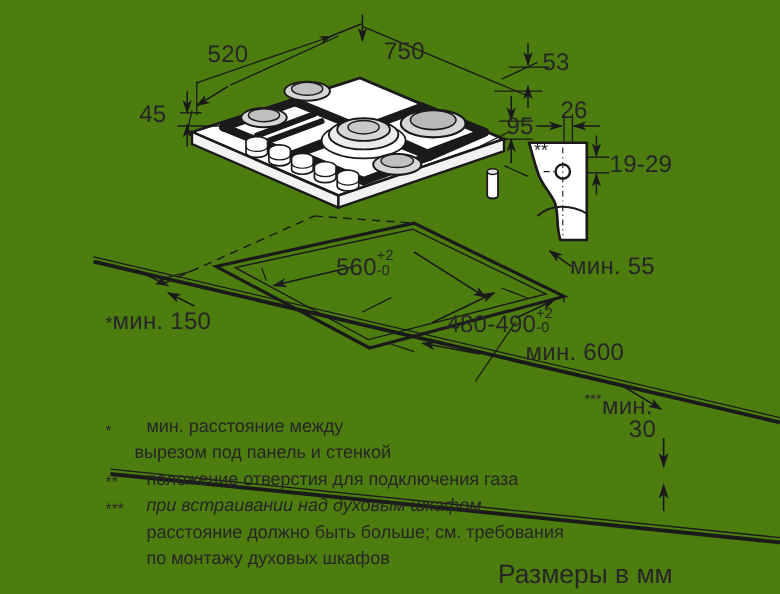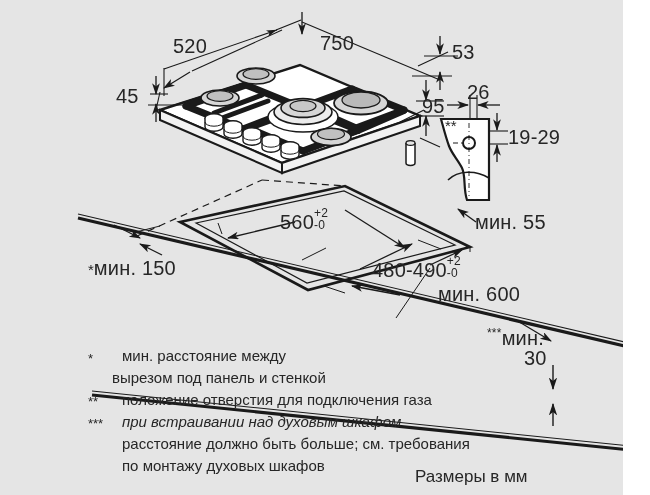--- a/index.html
+++ b/index.html
@@ -2,27 +2,26 @@
 <html><head>
 <meta charset="utf-8">
 <style>
   html, body {
     margin: 0;
     padding: 0;
     background: #ffffff;
   }
   #page {
     position: relative;
-    width: 586px;
+    width: 650px;
     height: 495px;
-    background: #e5e5e5;
+    background: #4d7c0f;
     overflow: hidden;
     font-family: "Liberation Sans", sans-serif;
     color: #1a1a1a;
-    padding-left: 37px;
   }
   #drawing {
     position: absolute;
     left: 0;
     top: 0;
     width: 650px;
     height: 495px;
   }
   .lbl {
     position: absolute;
@@ -57,21 +56,21 @@
   }
   .note {
     font-size: 15px;
     color: #262626;
   }
   .note-star {
     font-size: 13px;
     color: #262626;
   }
   .footer {
-    font-size: 17px;
+    font-size: 22px;
     color: #262626;
   }
   .starsup {
     font-size: 12px;
     vertical-align: super;
   }
 </style>
 </head>
 <body>
 

